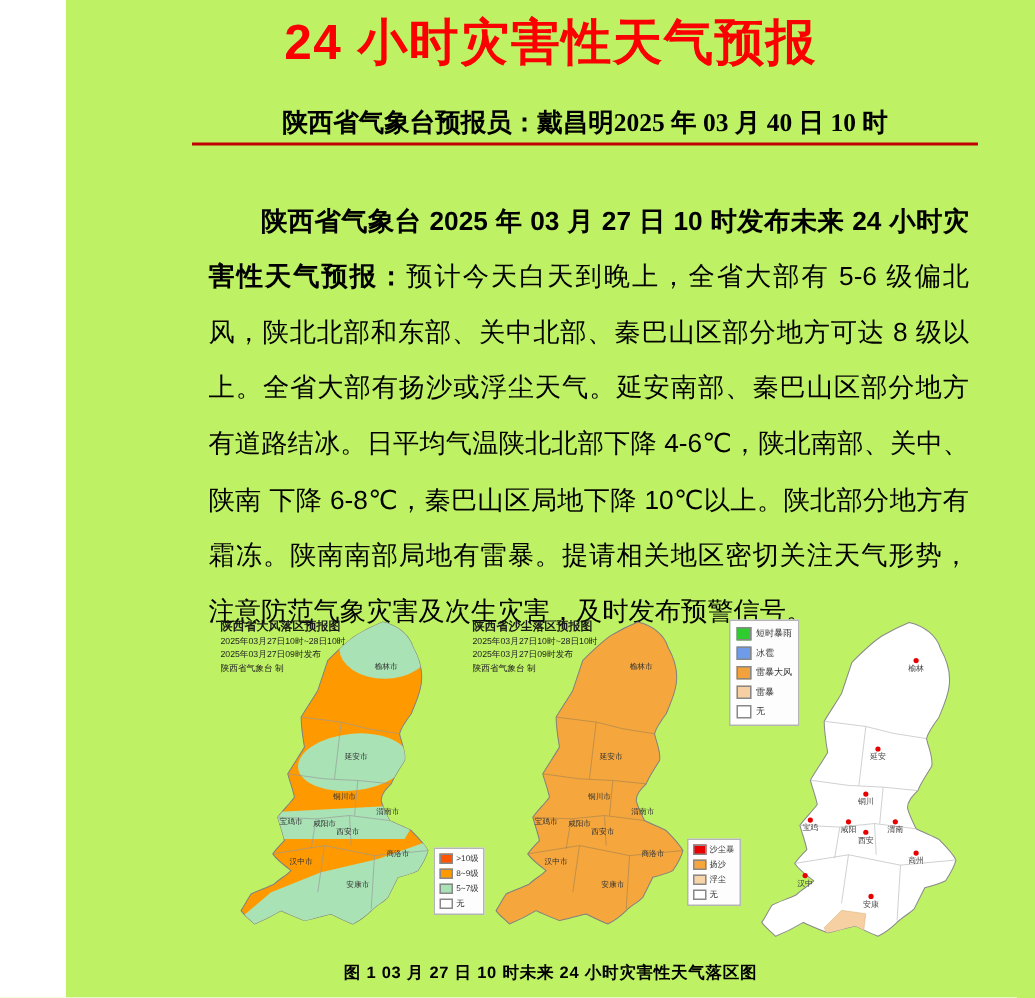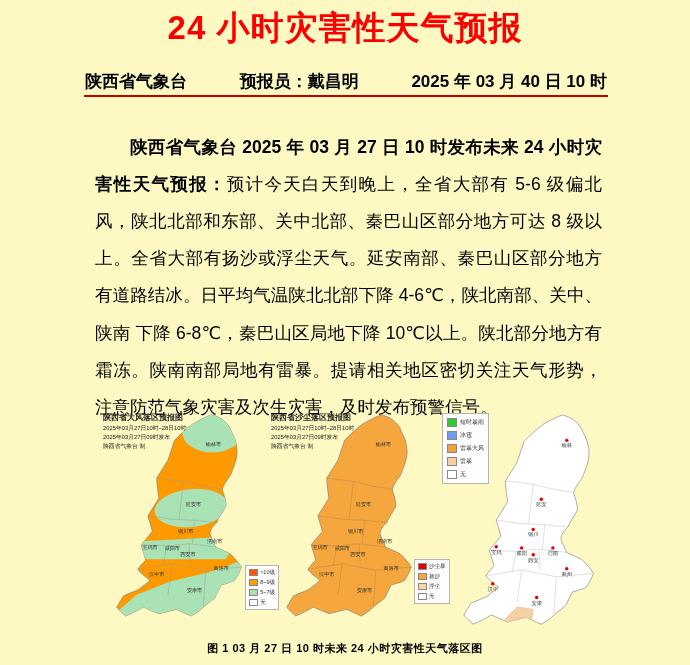--- a/index.html
+++ b/index.html
@@ -1,23 +1,23 @@
 <!DOCTYPE html>
 <html><head>
 <meta charset="utf-8">
 <style>
   html,body{margin:0;padding:0;background:#fff;}
   body{width:690px;height:665px;position:relative;font-family:"Liberation Sans","DejaVu Sans",sans-serif;color:#000;overflow:hidden;}
-  .page{position:absolute;inset:0;background:#fef9c3;}
+  .page{position:absolute;inset:0;background:#bef264;margin-left:44px;}
 
   .doc-title{position:absolute;top:6px;left:0;right:0;margin:0;text-align:center;
     font-size:33px;font-weight:bold;color:#fb0000;letter-spacing:1px;}
 
   .meta-row{position:absolute;top:70px;left:85px;width:522px;display:flex;
-    justify-content:space-between;font-size:17px;font-weight:600;white-space:nowrap;}
+    justify-content:center;font-size:17px;font-weight:600;white-space:nowrap;font-family:Liberation Serif, serif;}
   .red-rule{position:absolute;top:95px;left:84px;width:524px;height:0;
     border-top:2px solid #c00000;}
 
   .body-text{position:absolute;top:111px;left:95px;width:507px;
     font-size:17.5px;line-height:37.2px;text-align:justify;text-indent:2em;}
   .body-text .lead{font-weight:bold;}
 
   .maps-row{position:absolute;top:408px;left:0;width:690px;height:237px;}
   .map-box{position:absolute;top:0;text-decoration:underline;}
   #map-wind{left:98px;width:182px;height:228px;}

